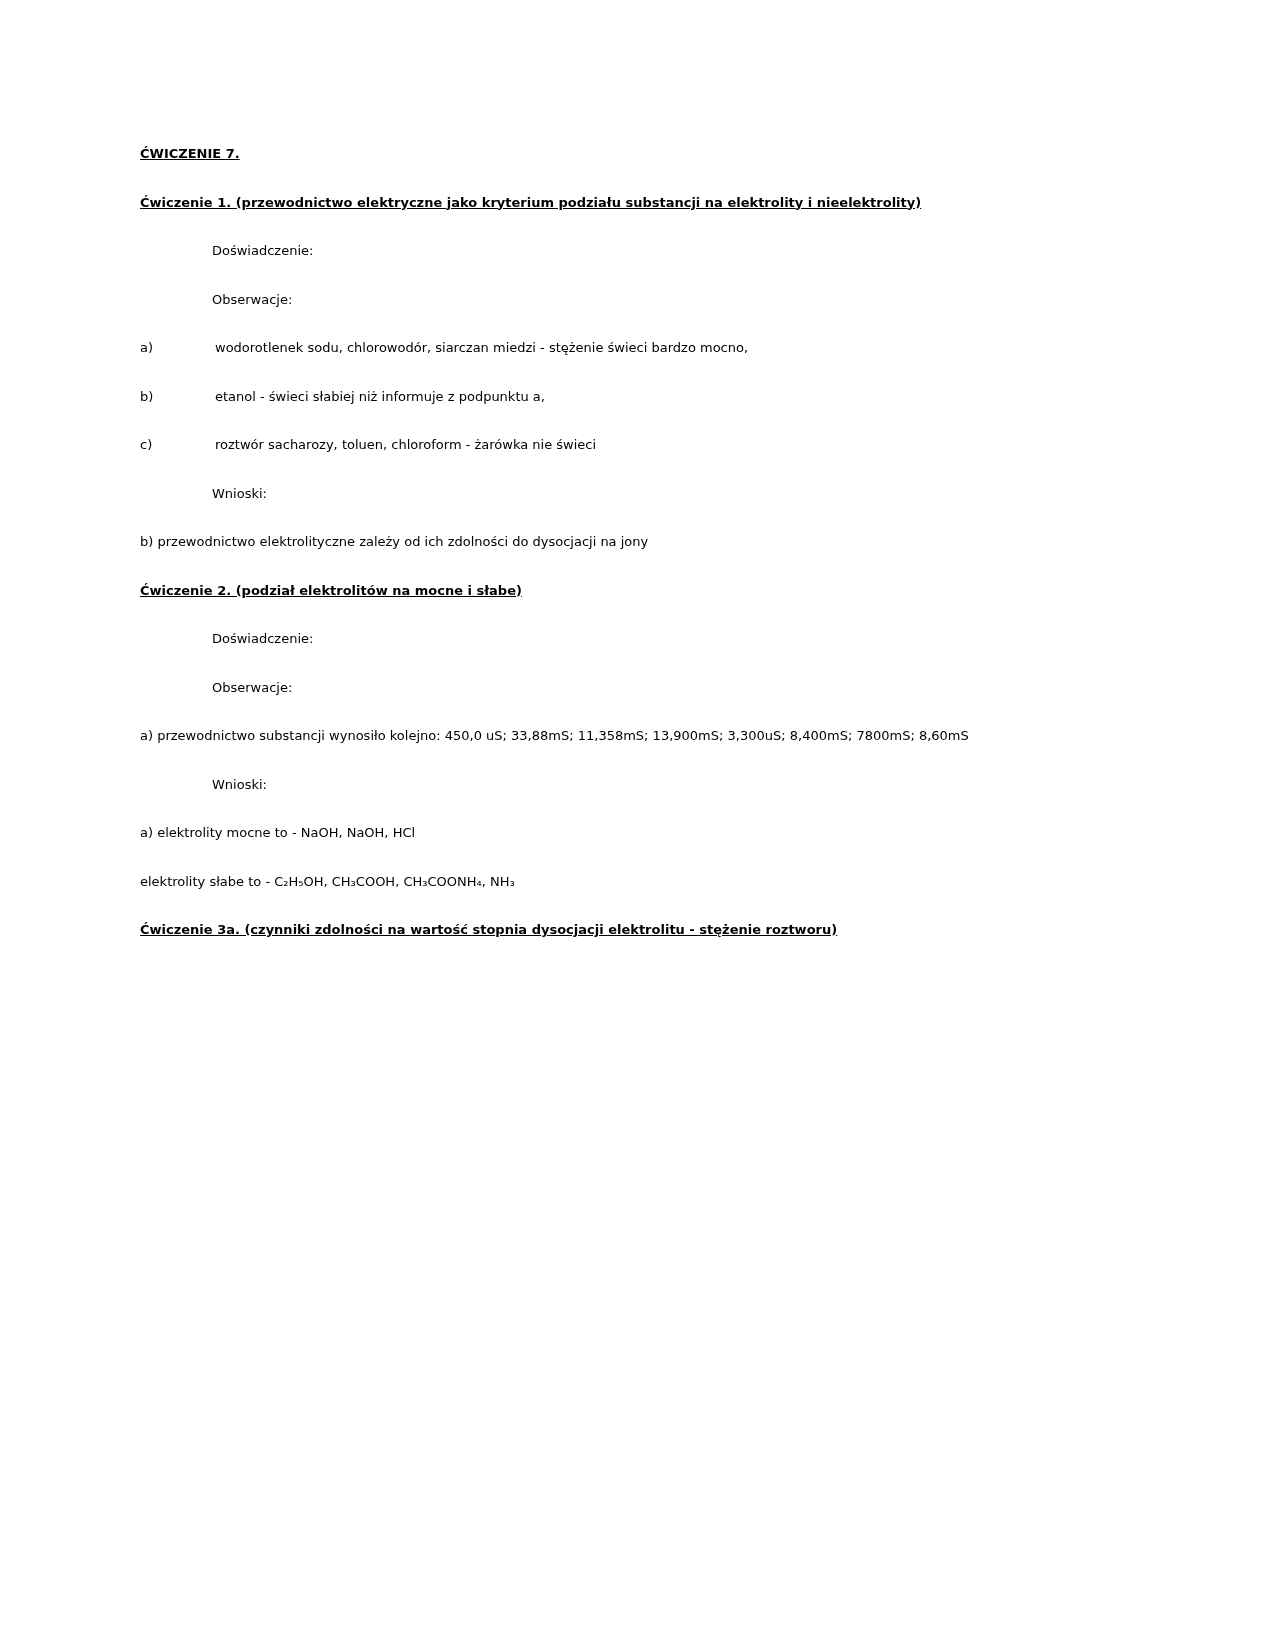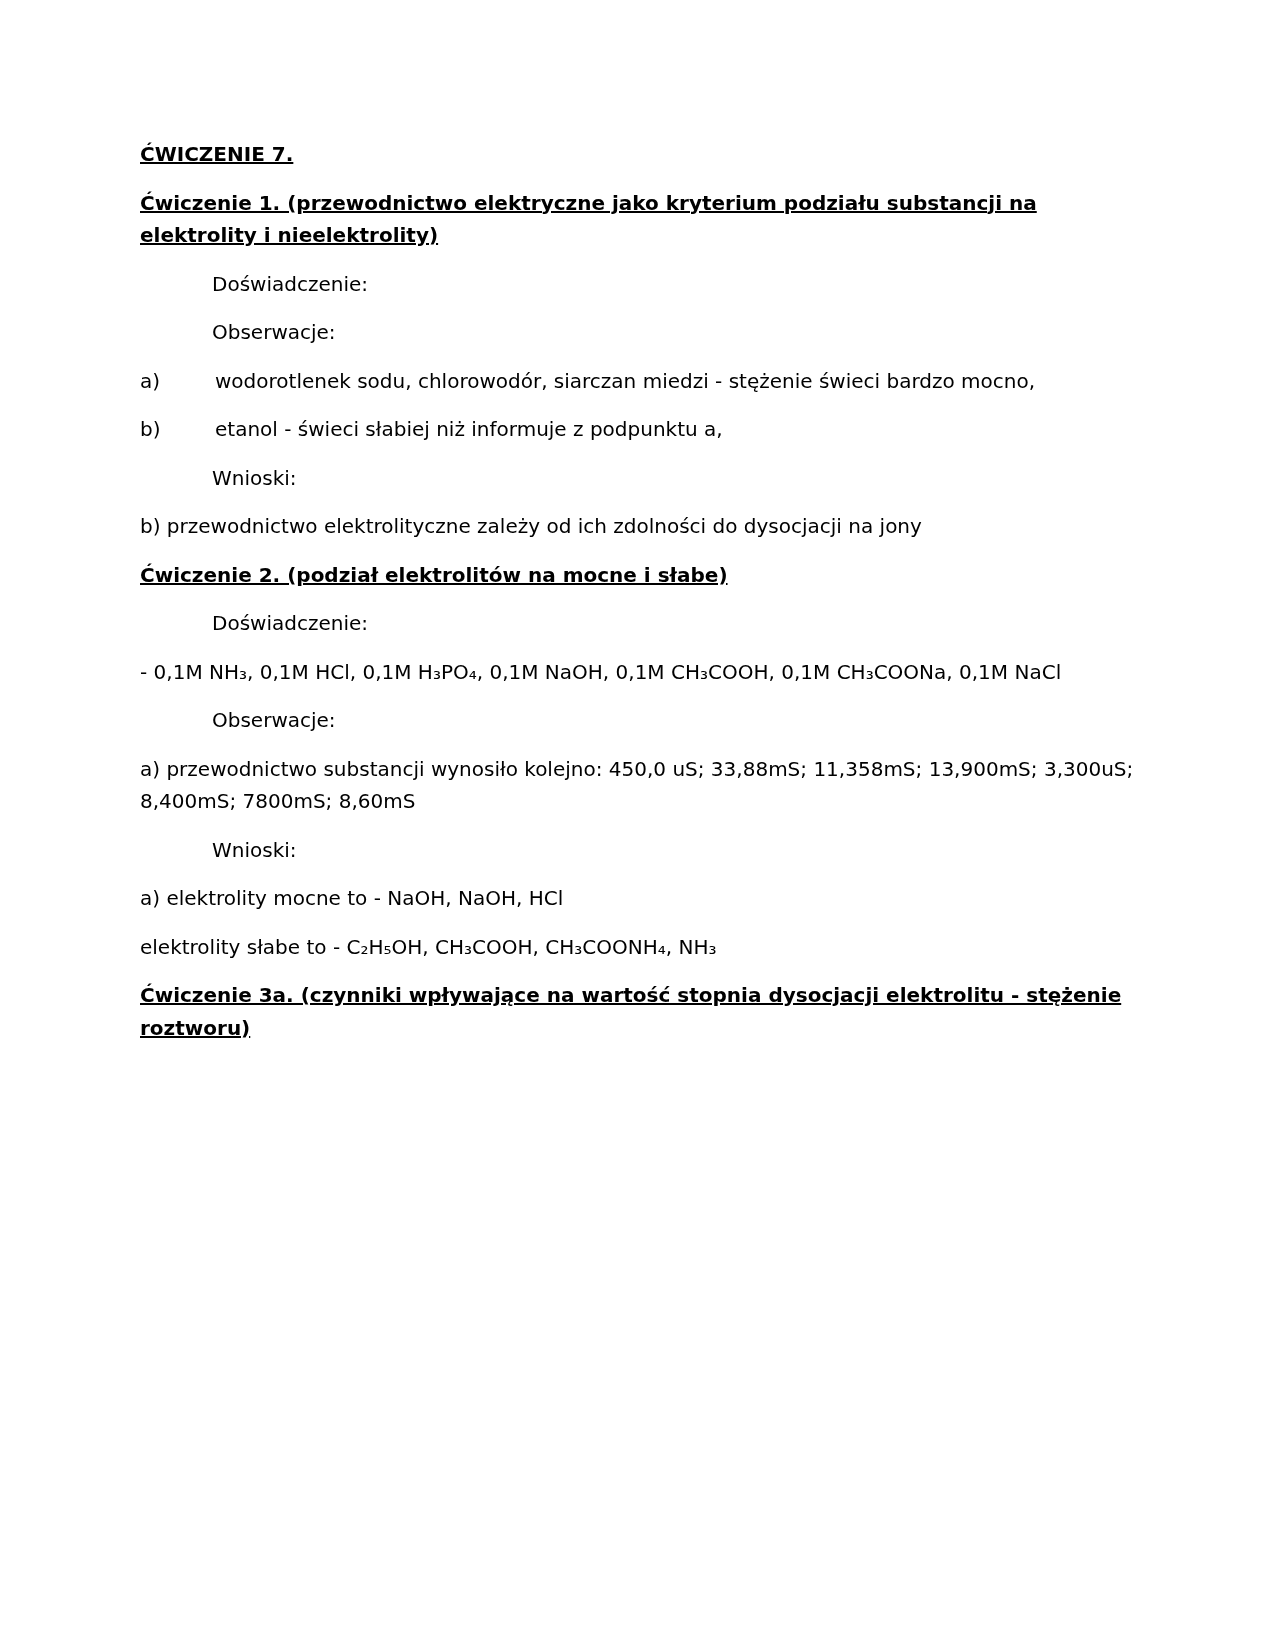--- a/index.html
+++ b/index.html
@@ -13,21 +13,21 @@
     font-family: "DejaVu Sans", "Liberation Sans", sans-serif;
     color: #000000;
     position: relative;
   }
   .page {
     box-sizing: border-box;
     padding: 138px 135px 0 140px;
   }
   .page p {
     margin: 0 0 16px 0;
-    font-size: 20px;
+    font-size: 13px;
     line-height: 32.5px;
     max-width: 1000px;
   }
   .h1, .h2 {
     font-weight: bold;
     text-decoration: underline;
     max-width: 910px;
   }
   .label {
     padding-left: 72px;
@@ -48,38 +48,38 @@
 
   <p class="label">Doświadczenie:</p>
 
 
   <p class="label">Obserwacje:</p>
 
   <p class="li"><span class="marker">a)</span><span>wodorotlenek sodu, chlorowodór, siarczan miedzi - stężenie świeci bardzo mocno,</span></p>
 
   <p class="li"><span class="marker">b)</span><span>etanol - świeci słabiej niż informuje z podpunktu a,</span></p>
 
+  <p class="li"><span class="marker">c)</span><span>roztwór sacharozy, toluen, chloroform - żarówka nie świeci</span></p>
 
   <p class="label">Wnioski:</p>
 
 
   <p class="para">b) przewodnictwo elektrolityczne zależy od ich zdolności do dysocjacji na jony</p>
 
   <p class="h2">Ćwiczenie 2. (podział elektrolitów na mocne i słabe)</p>
 
   <p class="label">Doświadczenie:</p>
 
 
-  <p class="para">- 0,1M NH₃, 0,1M HCl, 0,1M H₃PO₄, 0,1M NaOH, 0,1M CH₃COOH, 0,1M CH₃COONa, 0,1M NaCl</p>
 
   <p class="label">Obserwacje:</p>
 
   <p class="para">a) przewodnictwo substancji wynosiło kolejno: 450,0 uS; 33,88mS; 11,358mS; 13,900mS; 3,300uS; 8,400mS; 7800mS; 8,60mS</p>
 
   <p class="label">Wnioski:</p>
 
   <p class="para">a) elektrolity mocne to - NaOH, NaOH, HCl</p>
 
   <p class="para">elektrolity słabe to - C₂H₅OH, CH₃COOH, CH₃COONH₄, NH₃</p>
 
-  <p class="h2">Ćwiczenie 3a. (czynniki wpływające na wartość stopnia dysocjacji elektrolitu - stężenie roztworu)</p>
+  <p class="h2">Ćwiczenie 3a. (czynniki zdolności na wartość stopnia dysocjacji elektrolitu - stężenie roztworu)</p>
 
 </div>
 
 </body></html>

